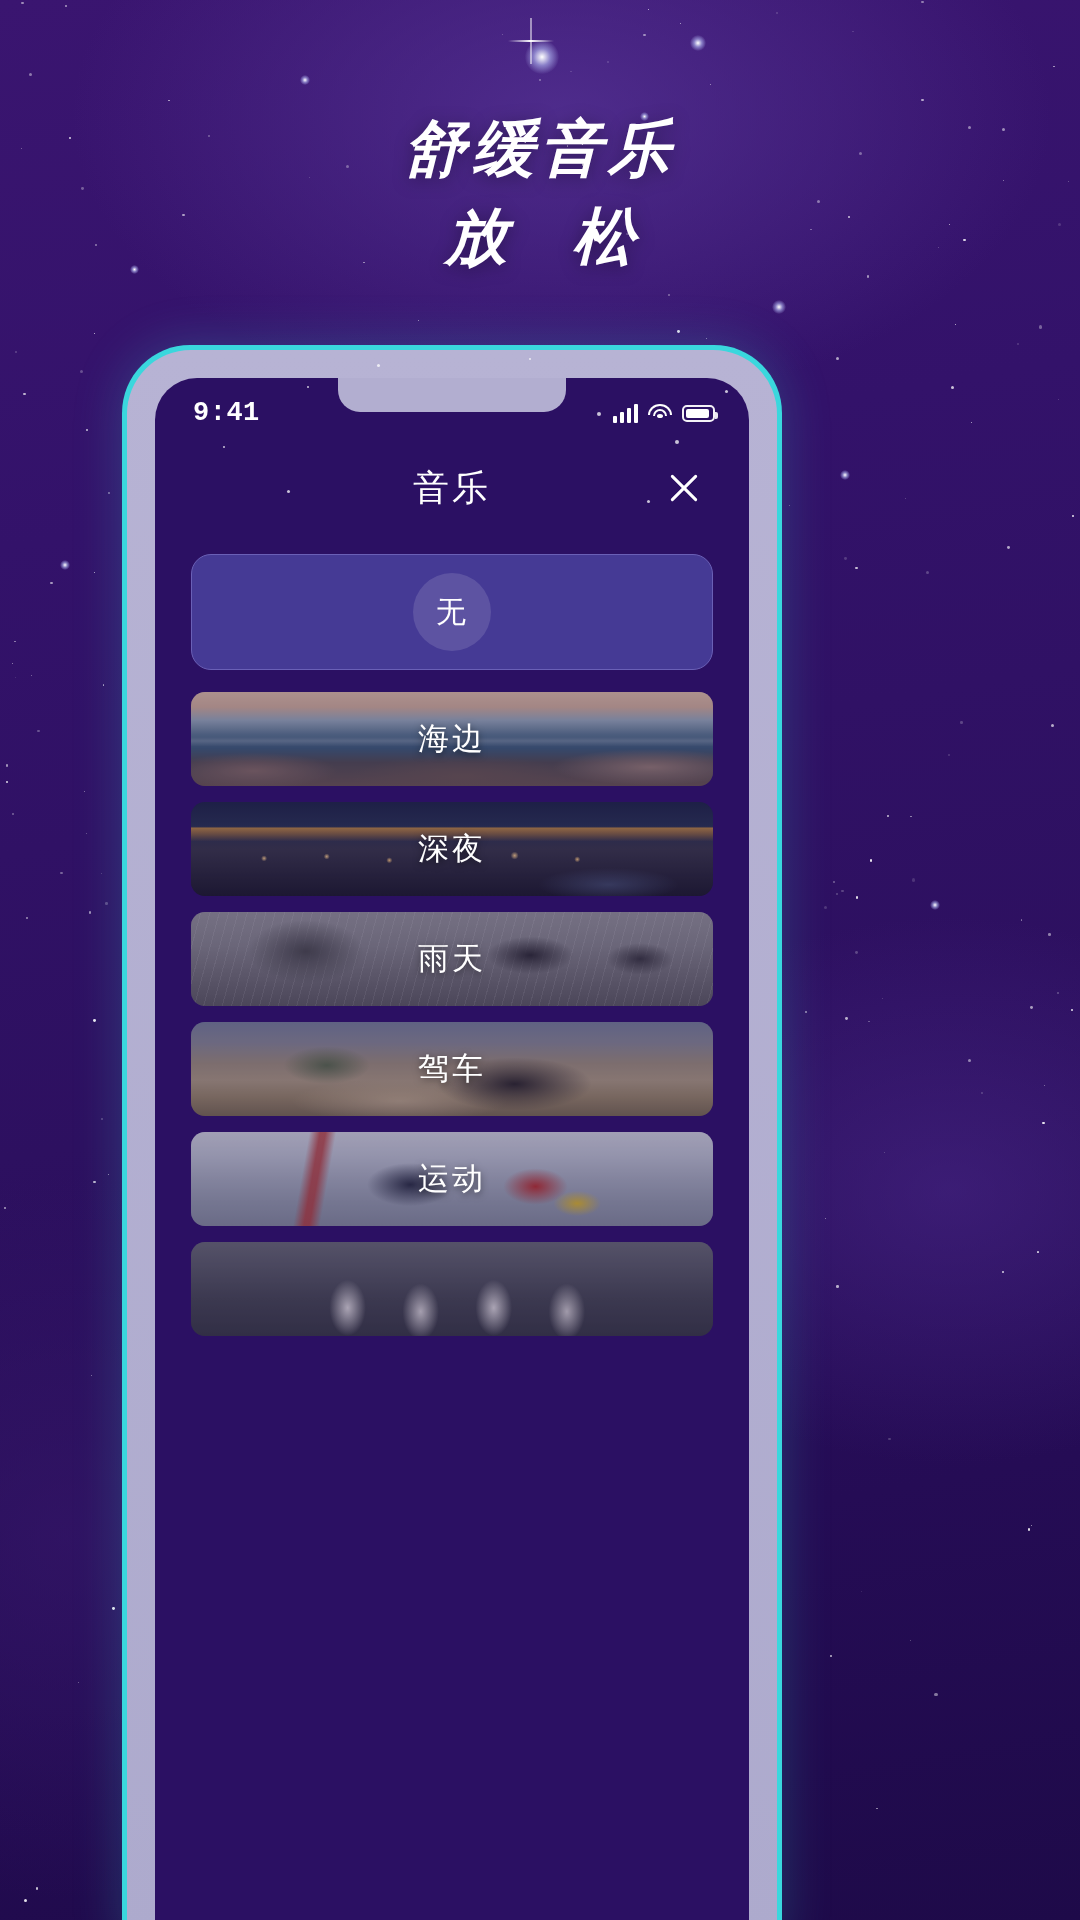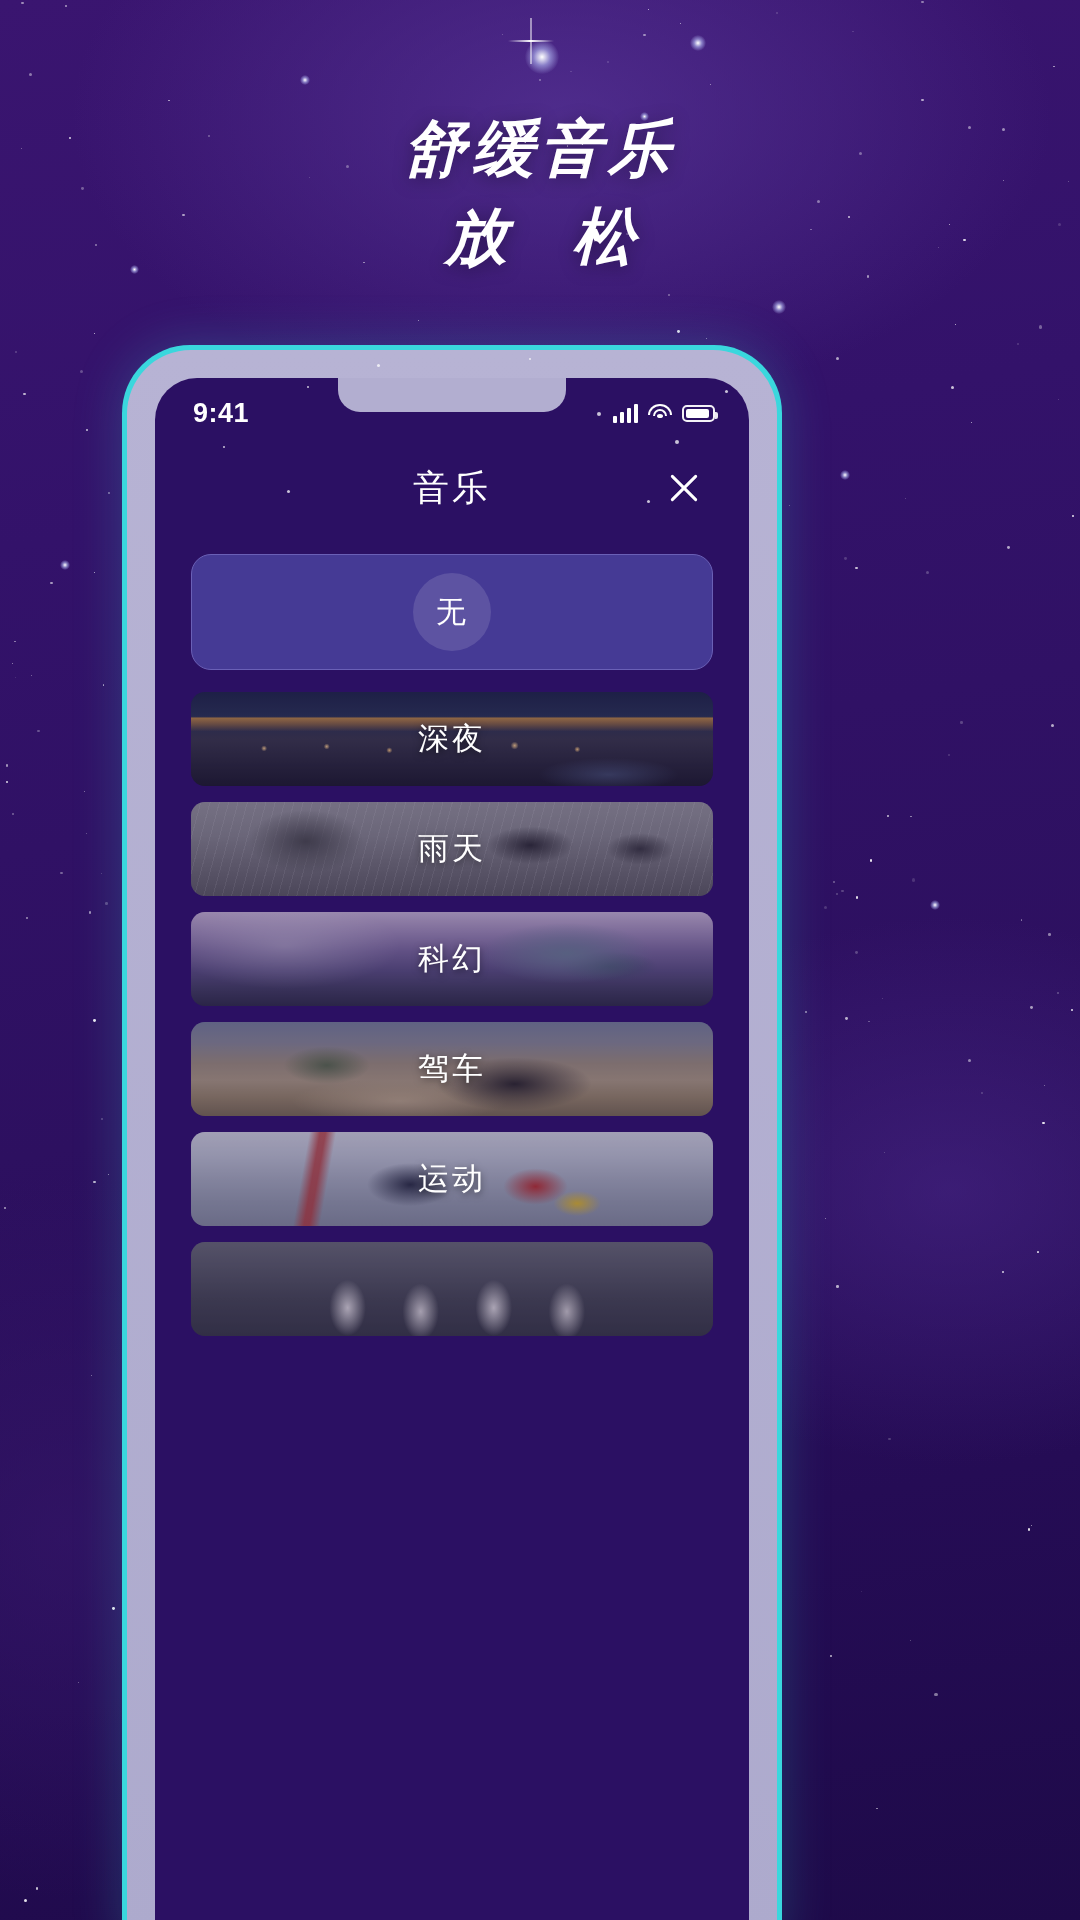--- a/index.html
+++ b/index.html
@@ -89,21 +89,21 @@
     z-index:9;
   }
 
   
   #statusbar {
     height:62px;
     display:flex; align-items:center;
     justify-content:space-between;
     padding:8px 34px 0 38px;
     color:#fff;
-    position:relative; z-index:10;
+    position:relative; z-index:10;font-family:Liberation Mono, monospace;
   }
   #clock { font-size:27px; font-weight:600; letter-spacing:.5px; }
   #status-icons { display:flex; align-items:center; gap:10px; }
   .signal { display:flex; align-items:flex-end; gap:3px; height:19px; }
   .signal i { display:block; width:4px; background:#fff; border-radius:1px; }
   .signal i:nth-child(1){height:7px}
   .signal i:nth-child(2){height:11px}
   .signal i:nth-child(3){height:15px}
   .signal i:nth-child(4){height:19px}
   .wifi { width:24px; height:18px; position:relative; }
@@ -586,33 +586,33 @@
         <div id="apptitle">音乐</div>
         <div id="closebtn"></div>
       </div>
 
       <div id="list">
         <div id="row-none">
           <div id="none-badge">无</div>
         </div>
         <div id="rows">
             <div class="row">
+              <div class="art art-sea"></div>
+              <div class="shade"></div>
+              <div class="label">海边</div>
+            </div>
+            <div class="row">
               <div class="art art-night"></div>
               <div class="shade"></div>
               <div class="label">深夜</div>
             </div>
             <div class="row">
               <div class="art art-rain"></div>
               <div class="shade"></div>
               <div class="label">雨天</div>
-            </div>
-            <div class="row">
-              <div class="art art-scifi"></div>
-              <div class="shade"></div>
-              <div class="label">科幻</div>
             </div>
             <div class="row">
               <div class="art art-drive"></div>
               <div class="shade"></div>
               <div class="label">驾车</div>
             </div>
             <div class="row">
               <div class="art art-sport"></div>
               <div class="shade"></div>
               <div class="label">运动</div>

